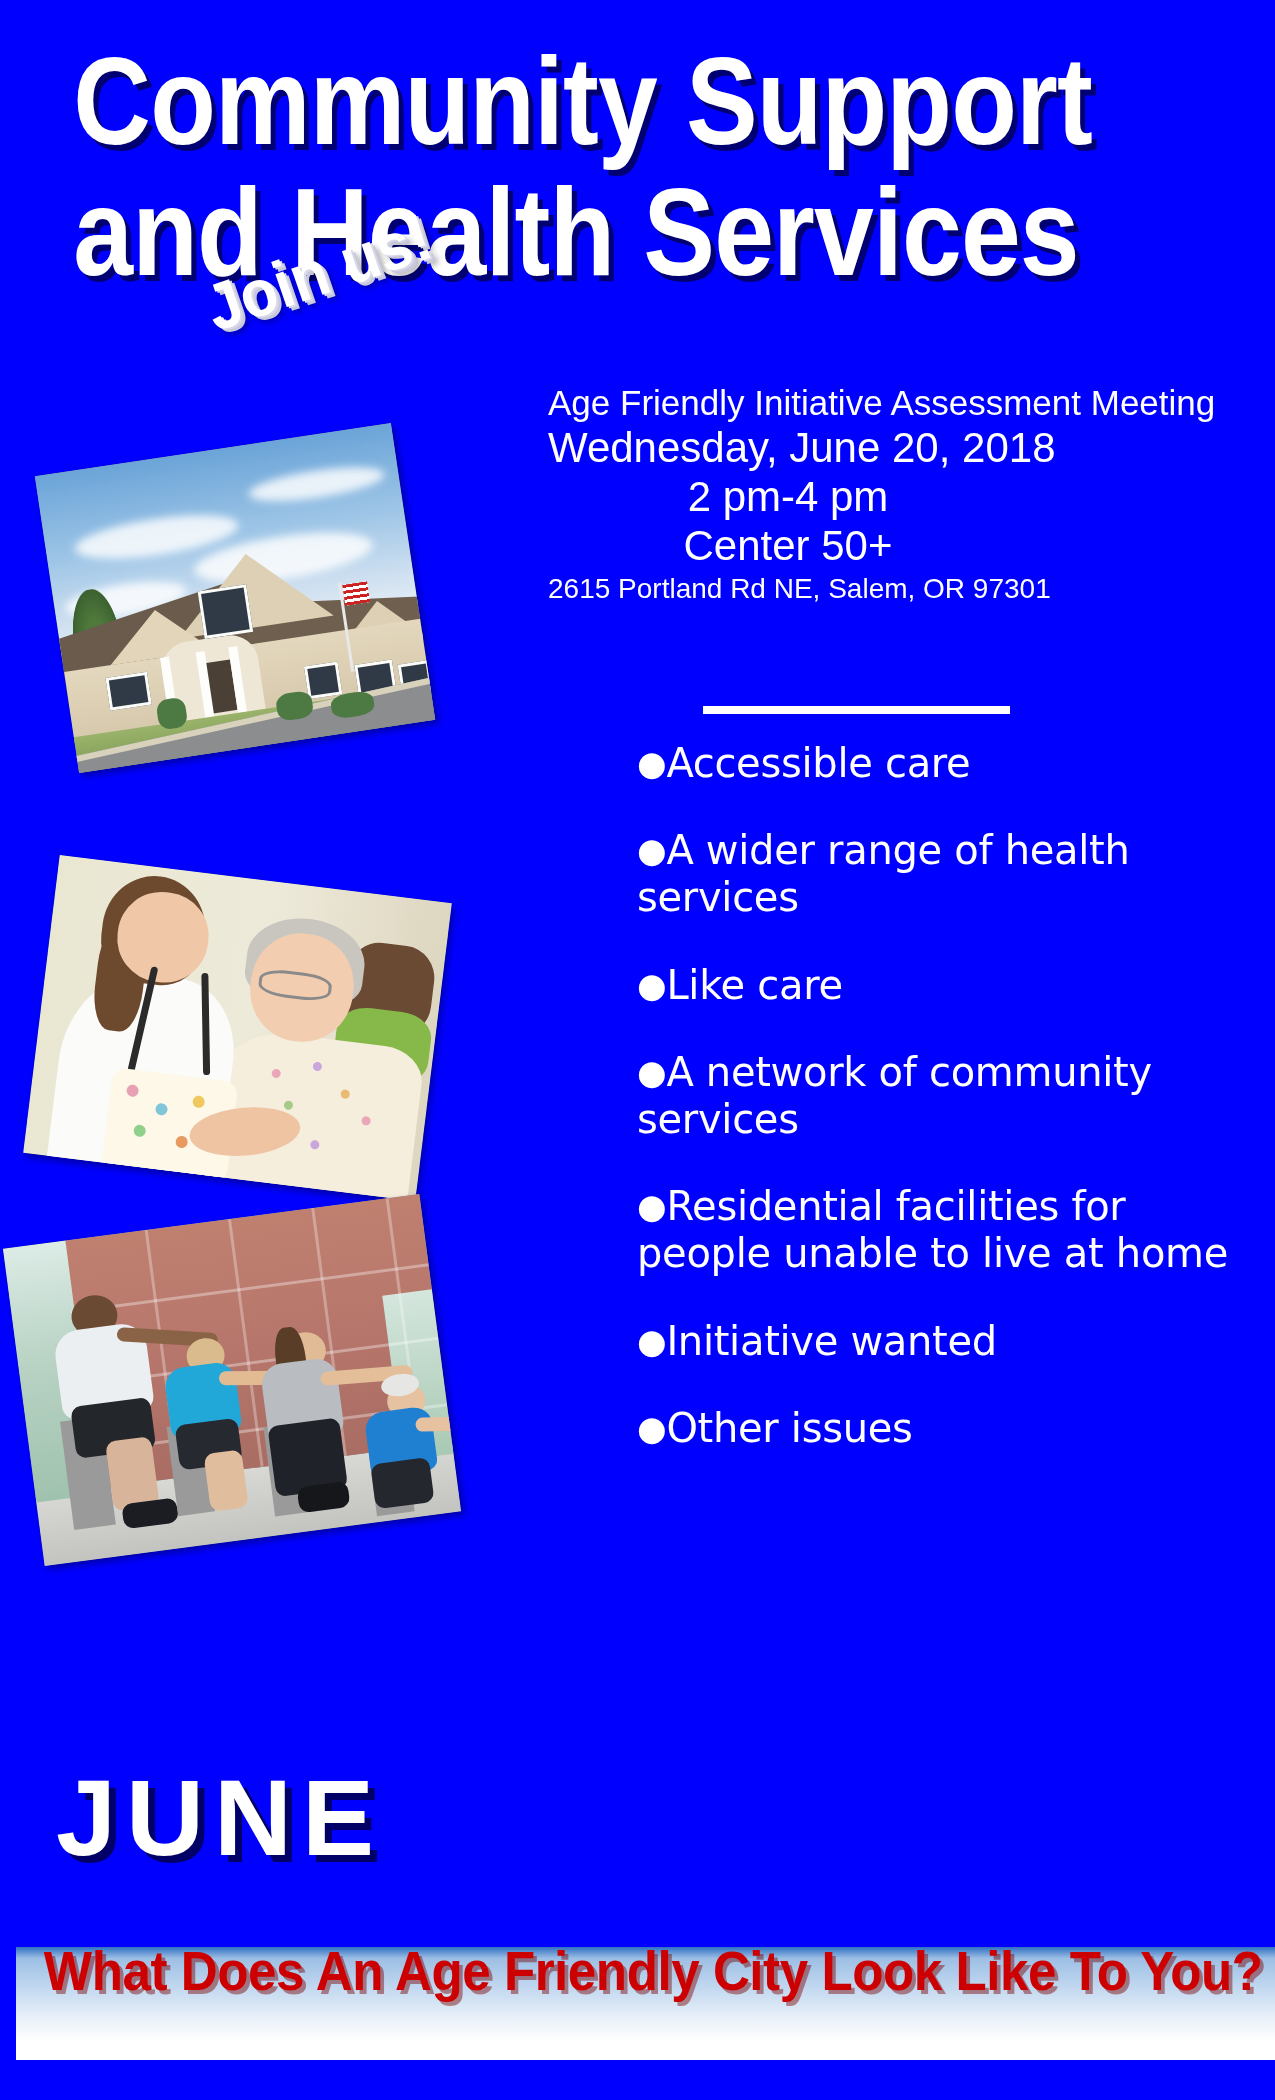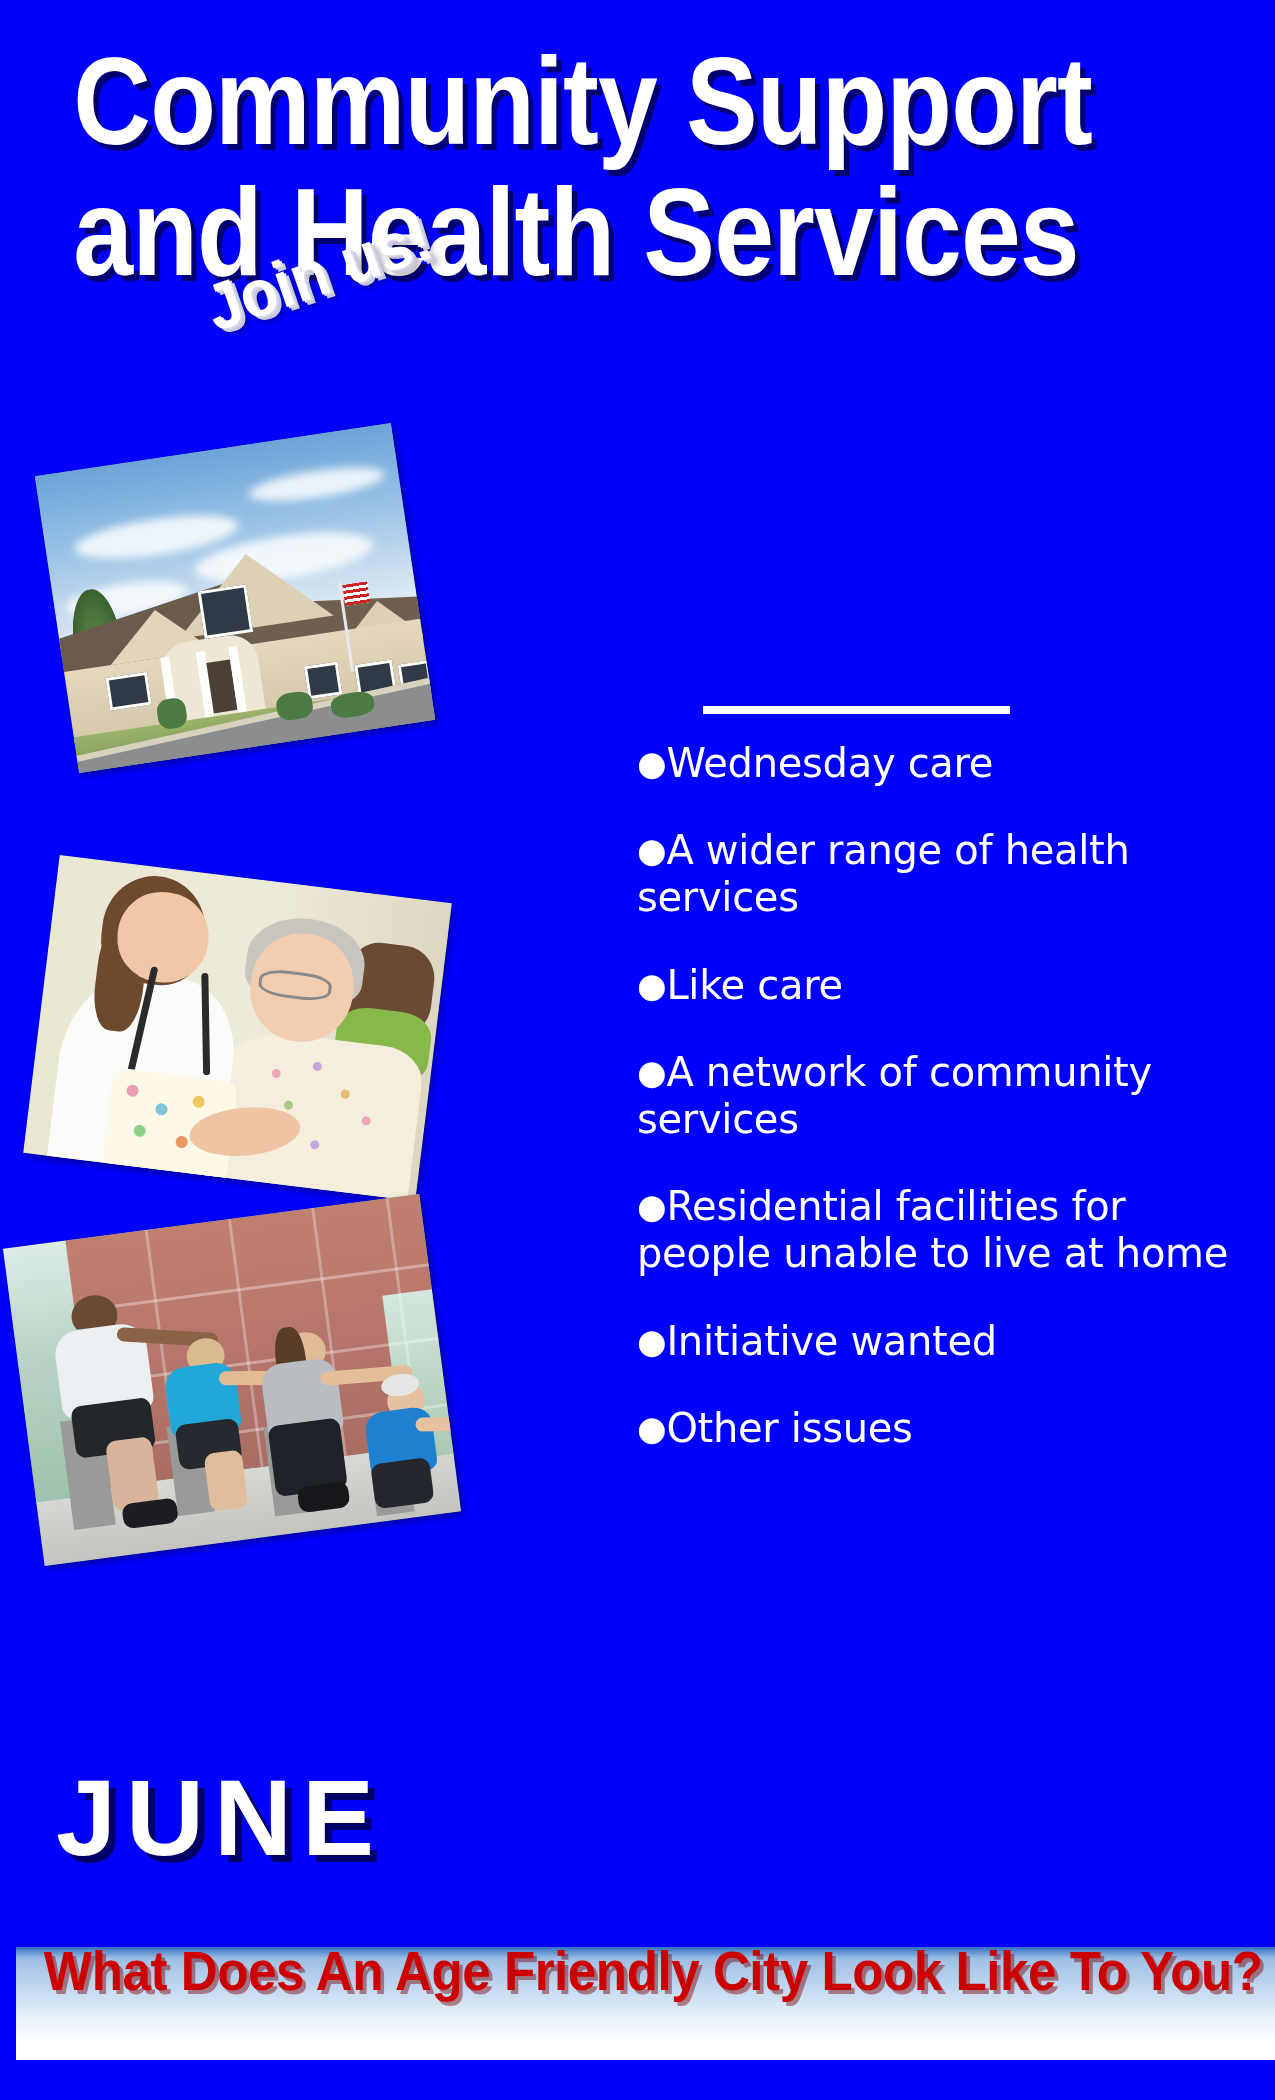--- a/index.html
+++ b/index.html
@@ -399,25 +399,32 @@
       <div class="p-head" style="left:86%;top:58%;width:9%;height:11%;background:#e6c2a0;"></div>
       <div class="p-leg" style="left:85%;top:55%;width:9%;height:7%;background:#e6e6e4;border-radius:50%;"></div>
       <div class="p-torso" style="left:80%;top:66%;width:16%;height:20%;background:#1f7fd0;"></div>
       <div class="p-arm" style="left:92%;top:70%;width:12%;background:#e6c2a0;transform:rotate(6deg);"></div>
       <div class="p-leg" style="left:80%;top:82%;width:14%;height:14%;background:#24272d;"></div>
     </div>
   </div>
 
   <div class="joinus">Join us!</div>
 
+  <div class="details">
+    <div class="d-line d-meeting">Age Friendly Initiative Assessment Meeting</div>
+    <div class="d-line d-date">Wednesday, June 20, 2018</div>
+    <div class="d-line d-time">2 pm-4 pm</div>
+    <div class="d-line d-venue">Center 50+</div>
+    <div class="d-line d-address">2615 Portland Rd NE, Salem, OR 97301</div>
+  </div>
 
   <div class="rule"></div>
 
   <div class="bullets">
-    <div class="bullet"><span class="dot">●</span><span>Wednesday care</span></div>
+    <div class="bullet"><span class="dot">●</span><span>Accessible care</span></div>
     <div class="bullet"><span class="dot">●</span><span>A wider range of health services</span></div>
     <div class="bullet"><span class="dot">●</span><span>Like care</span></div>
     <div class="bullet"><span class="dot">●</span><span>A network of community services</span></div>
     <div class="bullet"><span class="dot">●</span><span>Residential facilities for people unable to live at home</span></div>
     <div class="bullet"><span class="dot">●</span><span>Initiative wanted</span></div>
     <div class="bullet"><span class="dot">●</span><span>Other issues</span></div>
   </div>
 
   <div class="june">JUNE</div>
 

